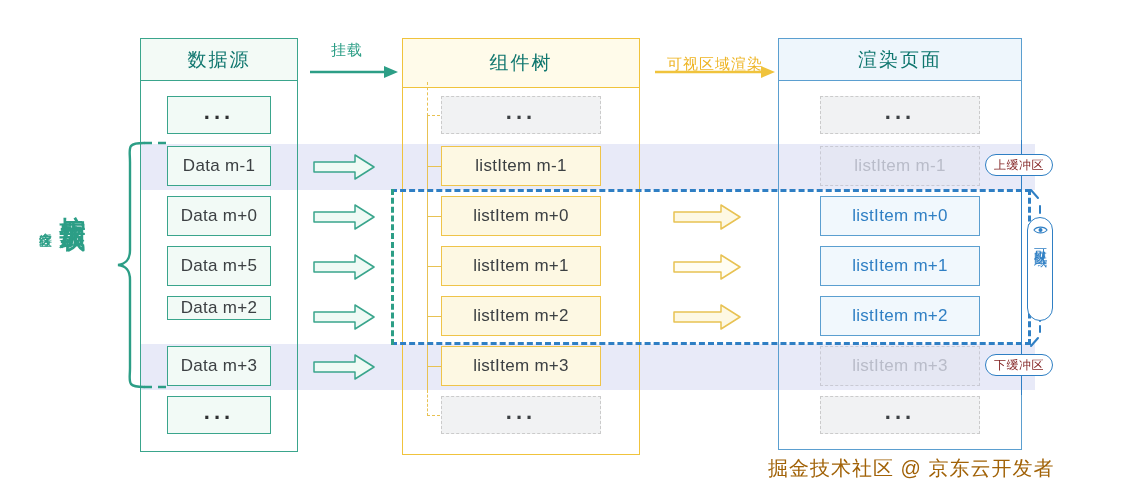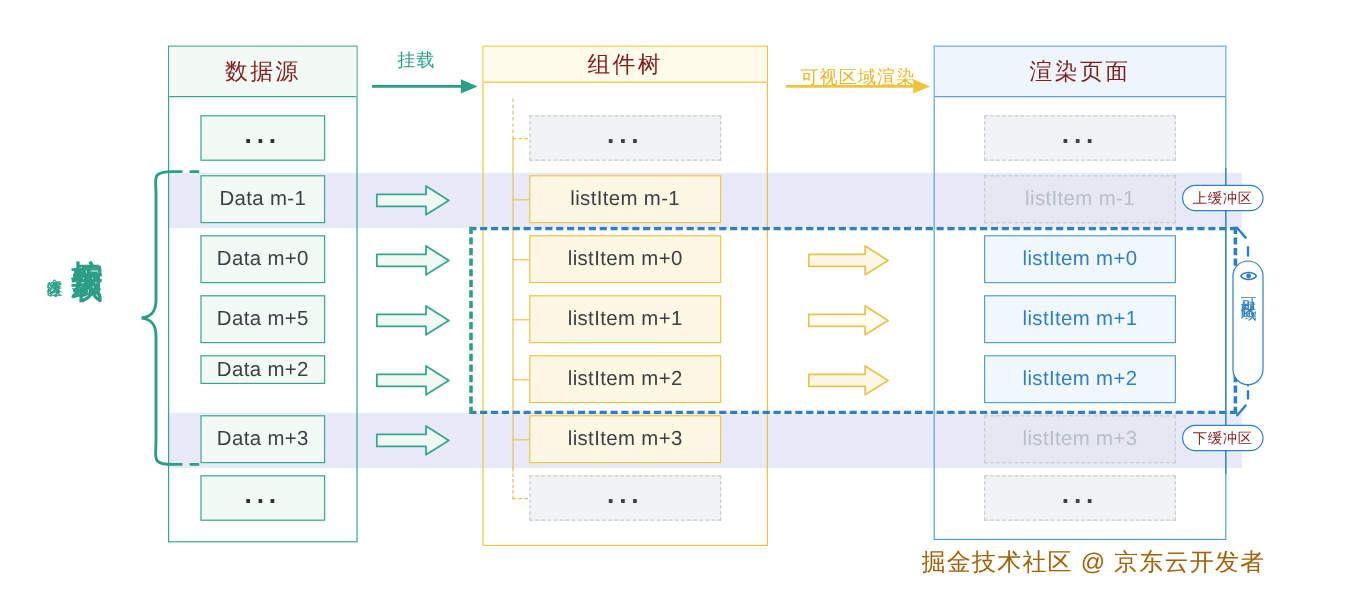--- a/index.html
+++ b/index.html
@@ -52,21 +52,21 @@
   }
   .col-head {
     position: absolute;
     left: 0; right: 0; top: 0;
     box-sizing: border-box;
     display: flex;
     align-items: center;
     justify-content: center;
     font-size: 19px;
     letter-spacing: 2px;
-    color: #7f1d1d;
+    color: #0f766e;
   }
 
   .col-datasource { border: 1.6px solid #3aa58c; }
   .col-datasource .col-head {
     border-bottom: 1.6px solid #3aa58c;
     background: #f3faf6;
   }
   .col-tree { border: 1.6px solid #f0c33c; }
   .col-tree .col-head {
     border-bottom: 1.6px solid #f0c33c;
@@ -287,21 +287,21 @@
     <path d="M1 8 L42 8 L42 1 L61 13 L42 25 L42 18 L1 18 Z" fill="#effaf5" stroke="#3aa58c" stroke-width="1.5" stroke-linejoin="round"></path>
   </svg>
   <svg class="blockarrow" style="left:313px; top:304px;" width="62" height="26" viewBox="0 0 62 26">
     <path d="M1 8 L42 8 L42 1 L61 13 L42 25 L42 18 L1 18 Z" fill="#effaf5" stroke="#3aa58c" stroke-width="1.5" stroke-linejoin="round"></path>
   </svg>
   <svg class="blockarrow" style="left:313px; top:354px;" width="62" height="26" viewBox="0 0 62 26">
     <path d="M1 8 L42 8 L42 1 L61 13 L42 25 L42 18 L1 18 Z" fill="#effaf5" stroke="#3aa58c" stroke-width="1.5" stroke-linejoin="round"></path>
   </svg>
 
   <div class="column col-tree" style="left:402px; top:38px; width:238px; height:417px;">
-    <div class="col-head" style="height:30px;">组件树</div>
+    <div class="col-head" style="height:49px;">组件树</div>
   </div>
 
   <div class="tree-spine dashed" style="left:427px; top:82px; height:34px;"></div>
   <div class="tree-branch dashed" style="left:427px; top:115px; width:18px;"></div>
   <div class="tree-spine" style="left:427px; top:116px; height:275px;"></div>
   <div class="tree-spine dashed" style="left:427px; top:390px; height:26px;"></div>
   <div class="tree-branch dashed" style="left:427px; top:415px; width:18px;"></div>
 
   <div class="tree-branch" style="left:427px; top:166px; width:18px;"></div>
   <div class="tree-stub" style="left:444px; top:155px; height:22px;"></div>

